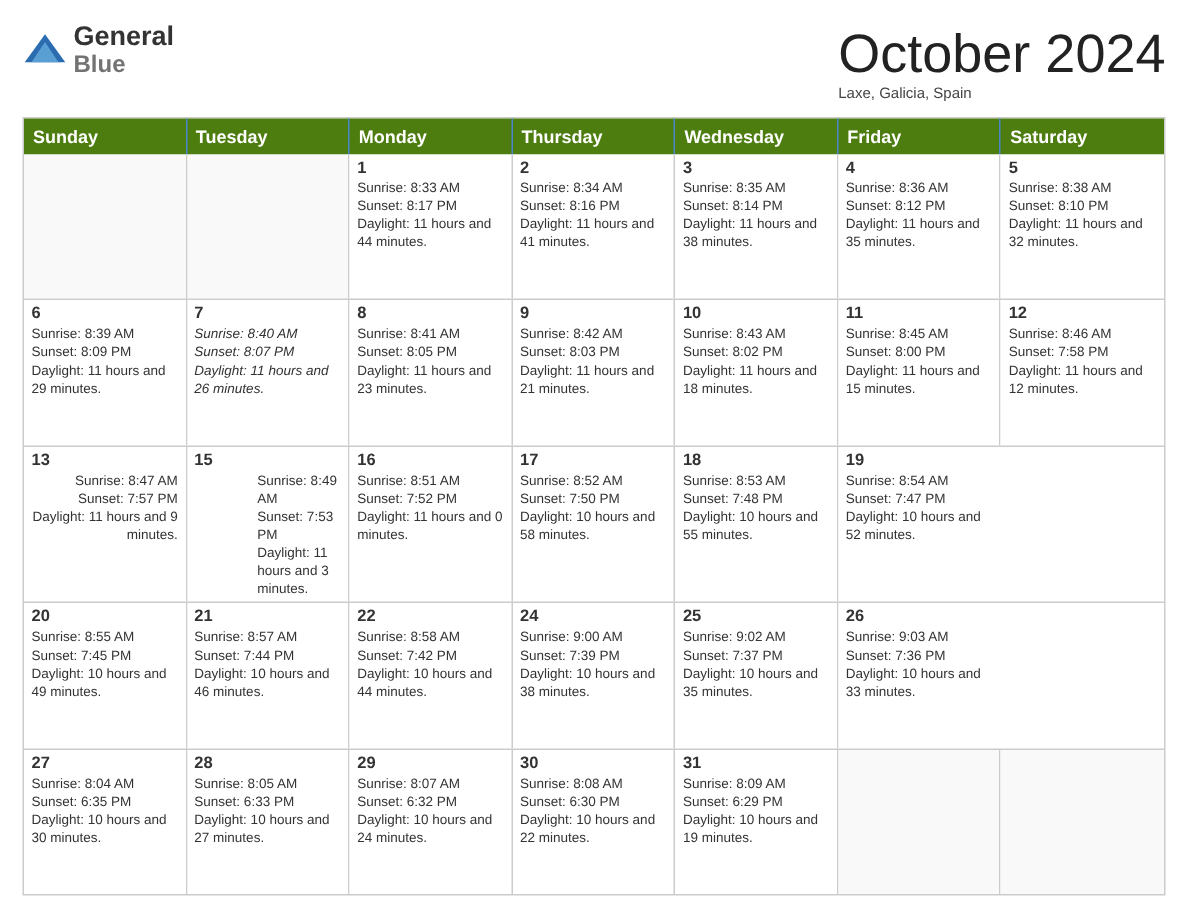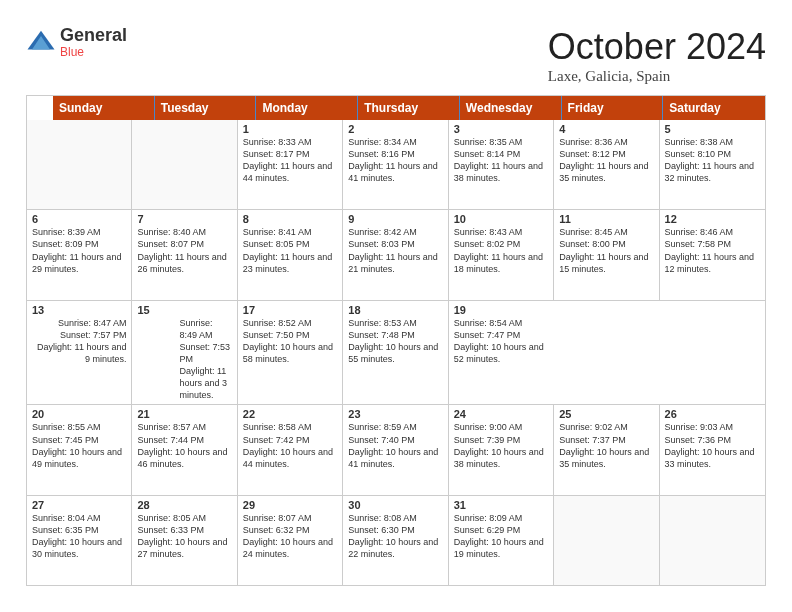--- a/index.html
+++ b/index.html
@@ -6,21 +6,21 @@
     body {
       font-family: Arial, sans-serif;
       background: #fff;
       width: 792px;
       height: 612px;
       overflow: hidden;
     }
     .page {
       width: 792px;
       height: 612px;
-      padding: 26px;
+      padding: 15px;
       display: flex;
       flex-direction: column;
     }
     .header {
       display: flex;
       justify-content: space-between;
       align-items: flex-start;
       margin-bottom: 10px;
     }
     .logo {
@@ -32,51 +32,49 @@
       display: flex;
       flex-direction: column;
       line-height: 1.1;
     }
     .logo-general {
       font-size: 18px;
       font-weight: bold;
       color: #333;
     }
     .logo-blue {
-      font-size: 12px;
-      font-weight: normal;
-      color: #ef4444;
+      font-size: 16px;
+      font-weight: bold;
+      color: #737373;
     }
     .logo-icon {
       width: 30px;
       height: 30px;
     }
     .title-block {
     }
     .month-title {
       font-size: 36px;
       font-weight: 300;
       color: #222;
     }
     .location {
-      font-size: 15px;
+      font-size: 10px;
       color: #444;
-      font-family: Liberation Serif, serif;
     }
     .calendar {
       flex: 1;
       display: flex;
       flex-direction: column;
       border: 1px solid #ccc;
     }
     .cal-header {
       display: grid;
       grid-template-columns: repeat(7, 1fr);
-      background: #c2410c;
-      margin-left: 26px;
+      background: #4d7c0f;
     }
     .cal-header-cell {
       color: #fff;
       font-size: 12px;
       font-weight: bold;
       padding: 5px 6px;
       text-align: left;
       border-right: 1px solid #4a86c8;
     }
     .cal-header-cell:last-child { border-right: none; }
@@ -182,21 +180,21 @@
         </div>
         <div class="cal-row">
           <div class="cal-cell">
             <div class="day-num">6</div>
             <div class="cell-text" style="white-space: pre-line;">Sunrise: 8:39 AM
 Sunset: 8:09 PM
 Daylight: 11 hours and 29 minutes.</div>
           </div>
           <div class="cal-cell">
             <div class="day-num">7</div>
-            <div class="cell-text" style="white-space: pre-line;">Sunrise: 8:40 AM
+            <div class="cell-text" style="white-space: pre-line; font-style: italic;">Sunrise: 8:40 AM
 Sunset: 8:07 PM
 Daylight: 11 hours and 26 minutes.</div>
           </div>
           <div class="cal-cell">
             <div class="day-num">8</div>
             <div class="cell-text" style="white-space: pre-line;">Sunrise: 8:41 AM
 Sunset: 8:05 PM
 Daylight: 11 hours and 23 minutes.</div>
           </div>
           <div class="cal-cell">
@@ -231,20 +229,26 @@
 Sunset: 7:57 PM
 Daylight: 11 hours and 9 minutes.</div>
           </div>
           <div class="cal-cell">
             <div class="day-num">15</div>
             <div class="cell-text" style="white-space: pre-line; margin-left: 42px;">Sunrise: 8:49 AM
 Sunset: 7:53 PM
 Daylight: 11 hours and 3 minutes.</div>
           </div>
           <div class="cal-cell">
+            <div class="day-num">16</div>
+            <div class="cell-text" style="white-space: pre-line;">Sunrise: 8:51 AM
+Sunset: 7:52 PM
+Daylight: 11 hours and 0 minutes.</div>
+          </div>
+          <div class="cal-cell">
             <div class="day-num">17</div>
             <div class="cell-text" style="white-space: pre-line;">Sunrise: 8:52 AM
 Sunset: 7:50 PM
 Daylight: 10 hours and 58 minutes.</div>
           </div>
           <div class="cal-cell">
             <div class="day-num">18</div>
             <div class="cell-text" style="white-space: pre-line;">Sunrise: 8:53 AM
 Sunset: 7:48 PM
 Daylight: 10 hours and 55 minutes.</div>
@@ -267,26 +271,20 @@
             <div class="day-num">21</div>
             <div class="cell-text" style="white-space: pre-line;">Sunrise: 8:57 AM
 Sunset: 7:44 PM
 Daylight: 10 hours and 46 minutes.</div>
           </div>
           <div class="cal-cell">
             <div class="day-num">22</div>
             <div class="cell-text" style="white-space: pre-line;">Sunrise: 8:58 AM
 Sunset: 7:42 PM
 Daylight: 10 hours and 44 minutes.</div>
-          </div>
-          <div class="cal-cell">
-            <div class="day-num">23</div>
-            <div class="cell-text" style="white-space: pre-line;">Sunrise: 8:59 AM
-Sunset: 7:40 PM
-Daylight: 10 hours and 41 minutes.</div>
           </div>
           <div class="cal-cell">
             <div class="day-num">24</div>
             <div class="cell-text" style="white-space: pre-line;">Sunrise: 9:00 AM
 Sunset: 7:39 PM
 Daylight: 10 hours and 38 minutes.</div>
           </div>
           <div class="cal-cell">
             <div class="day-num">25</div>
             <div class="cell-text" style="white-space: pre-line;">Sunrise: 9:02 AM

